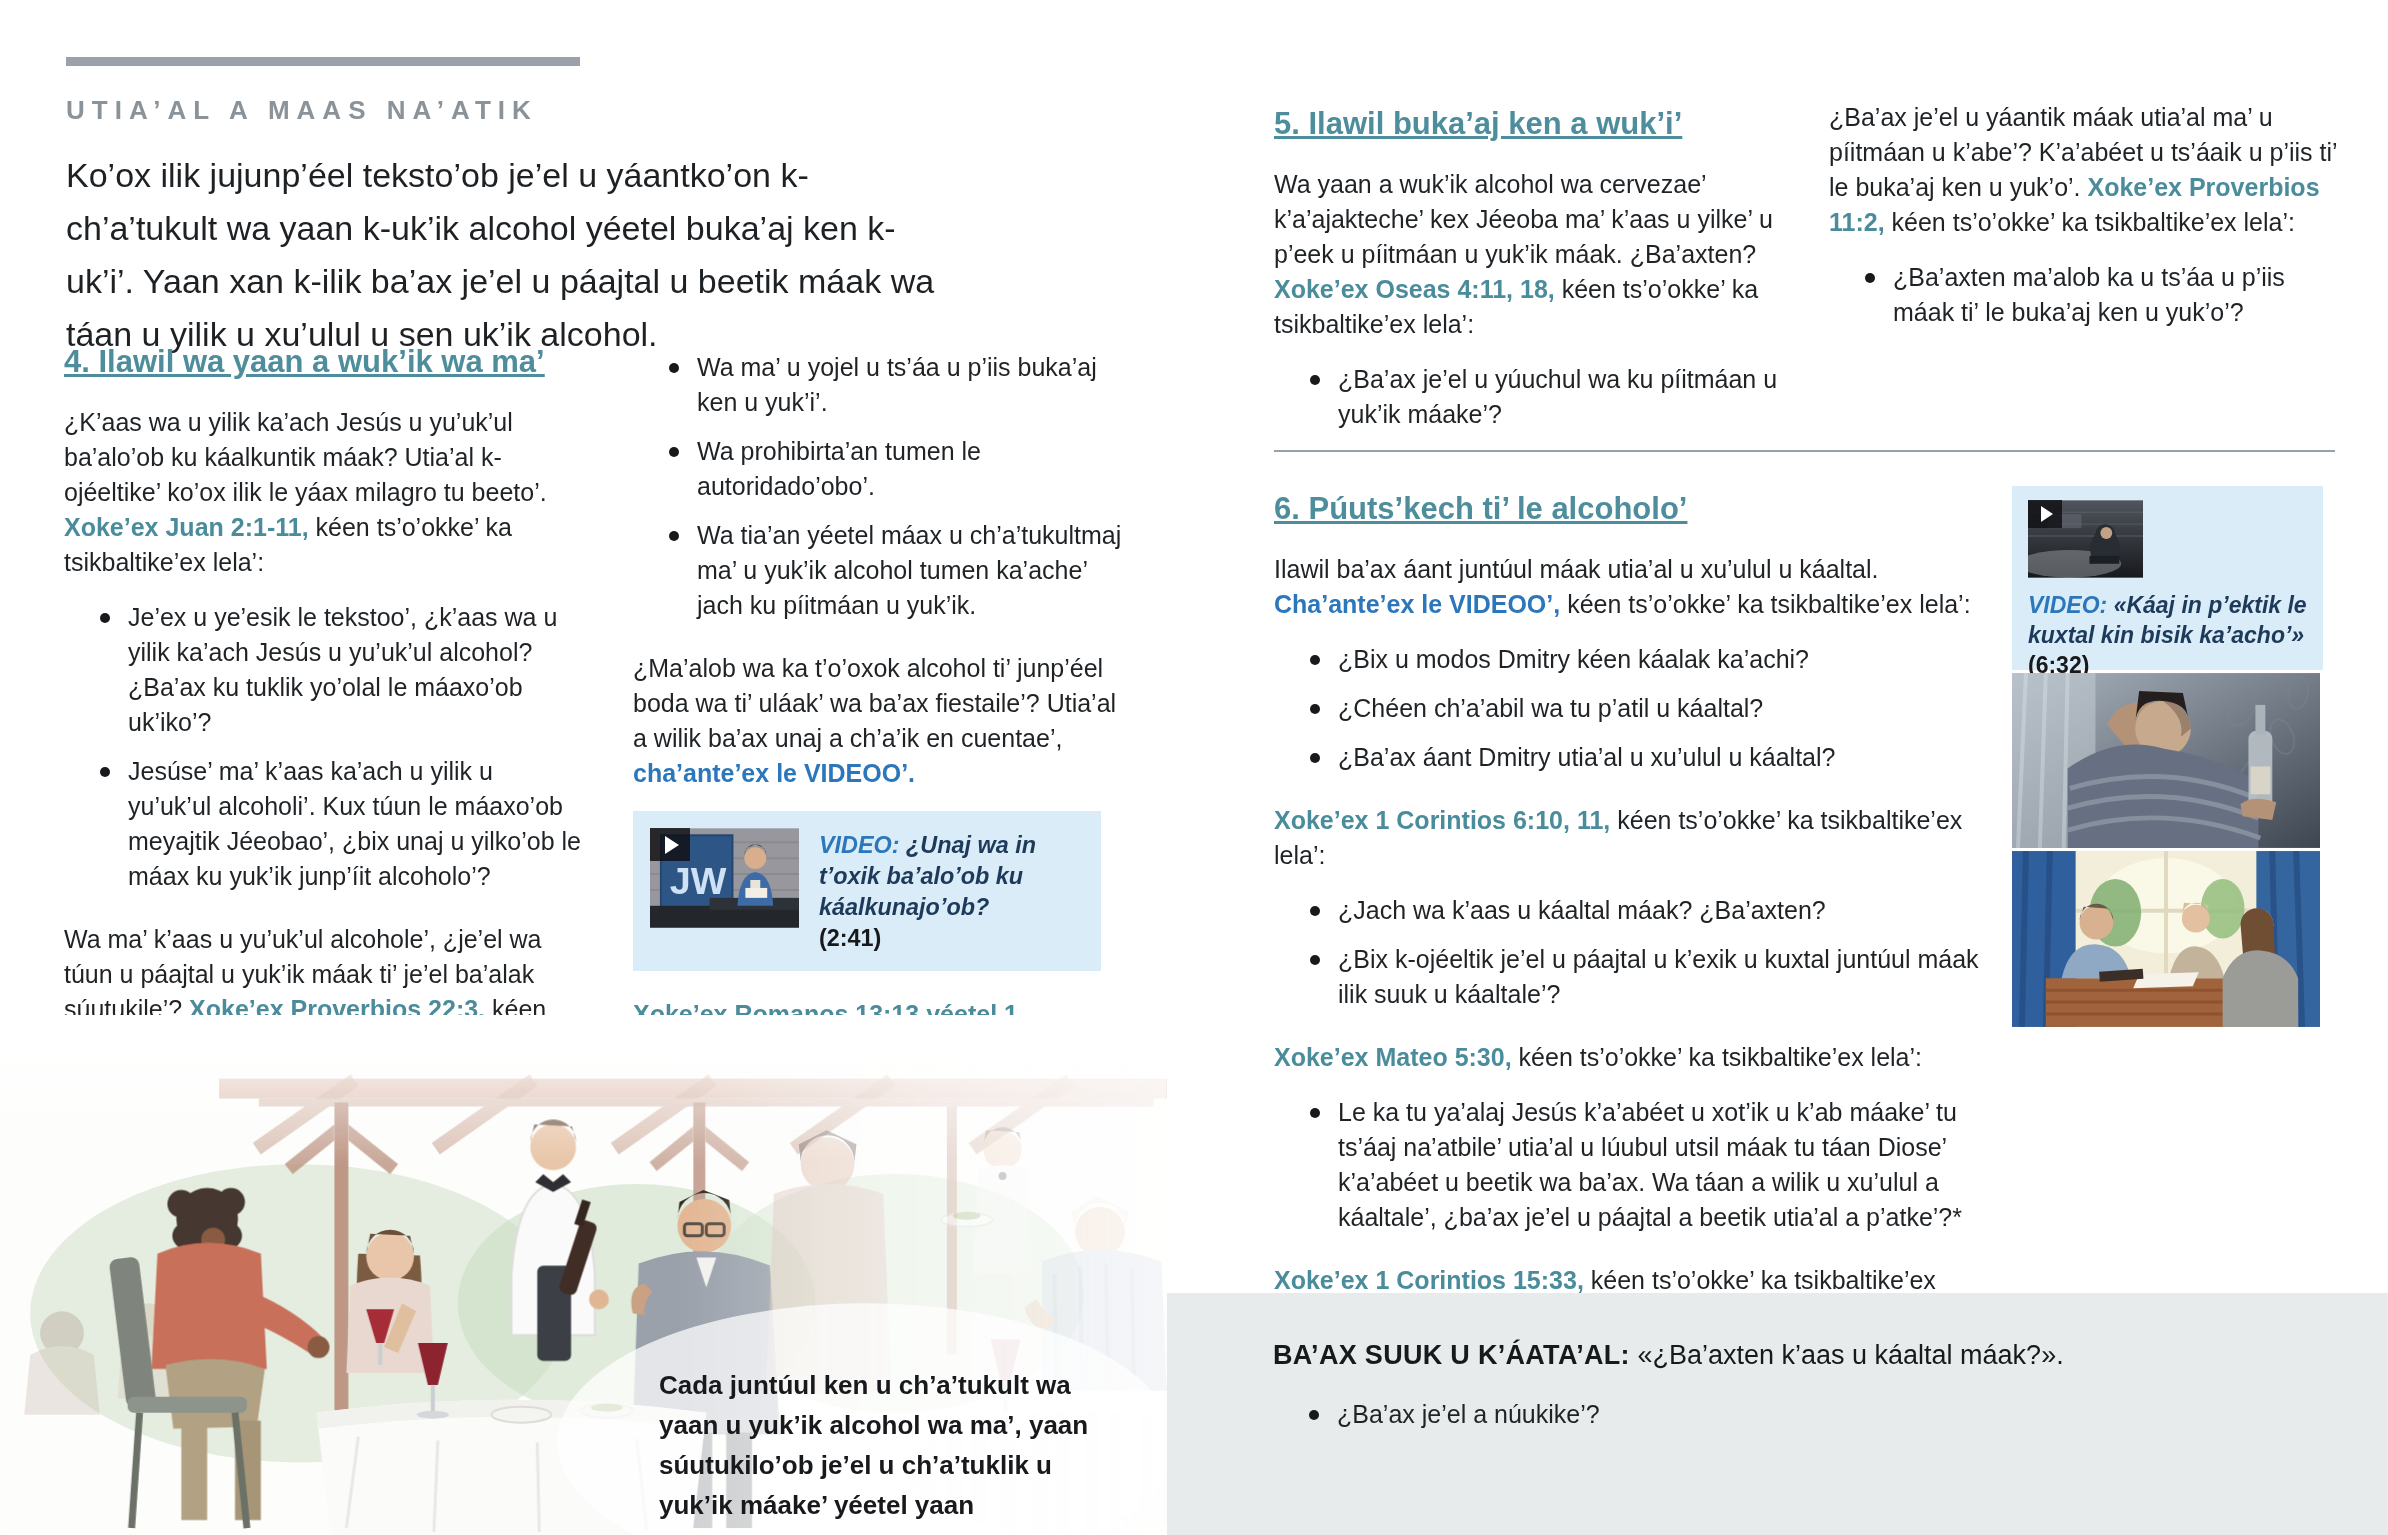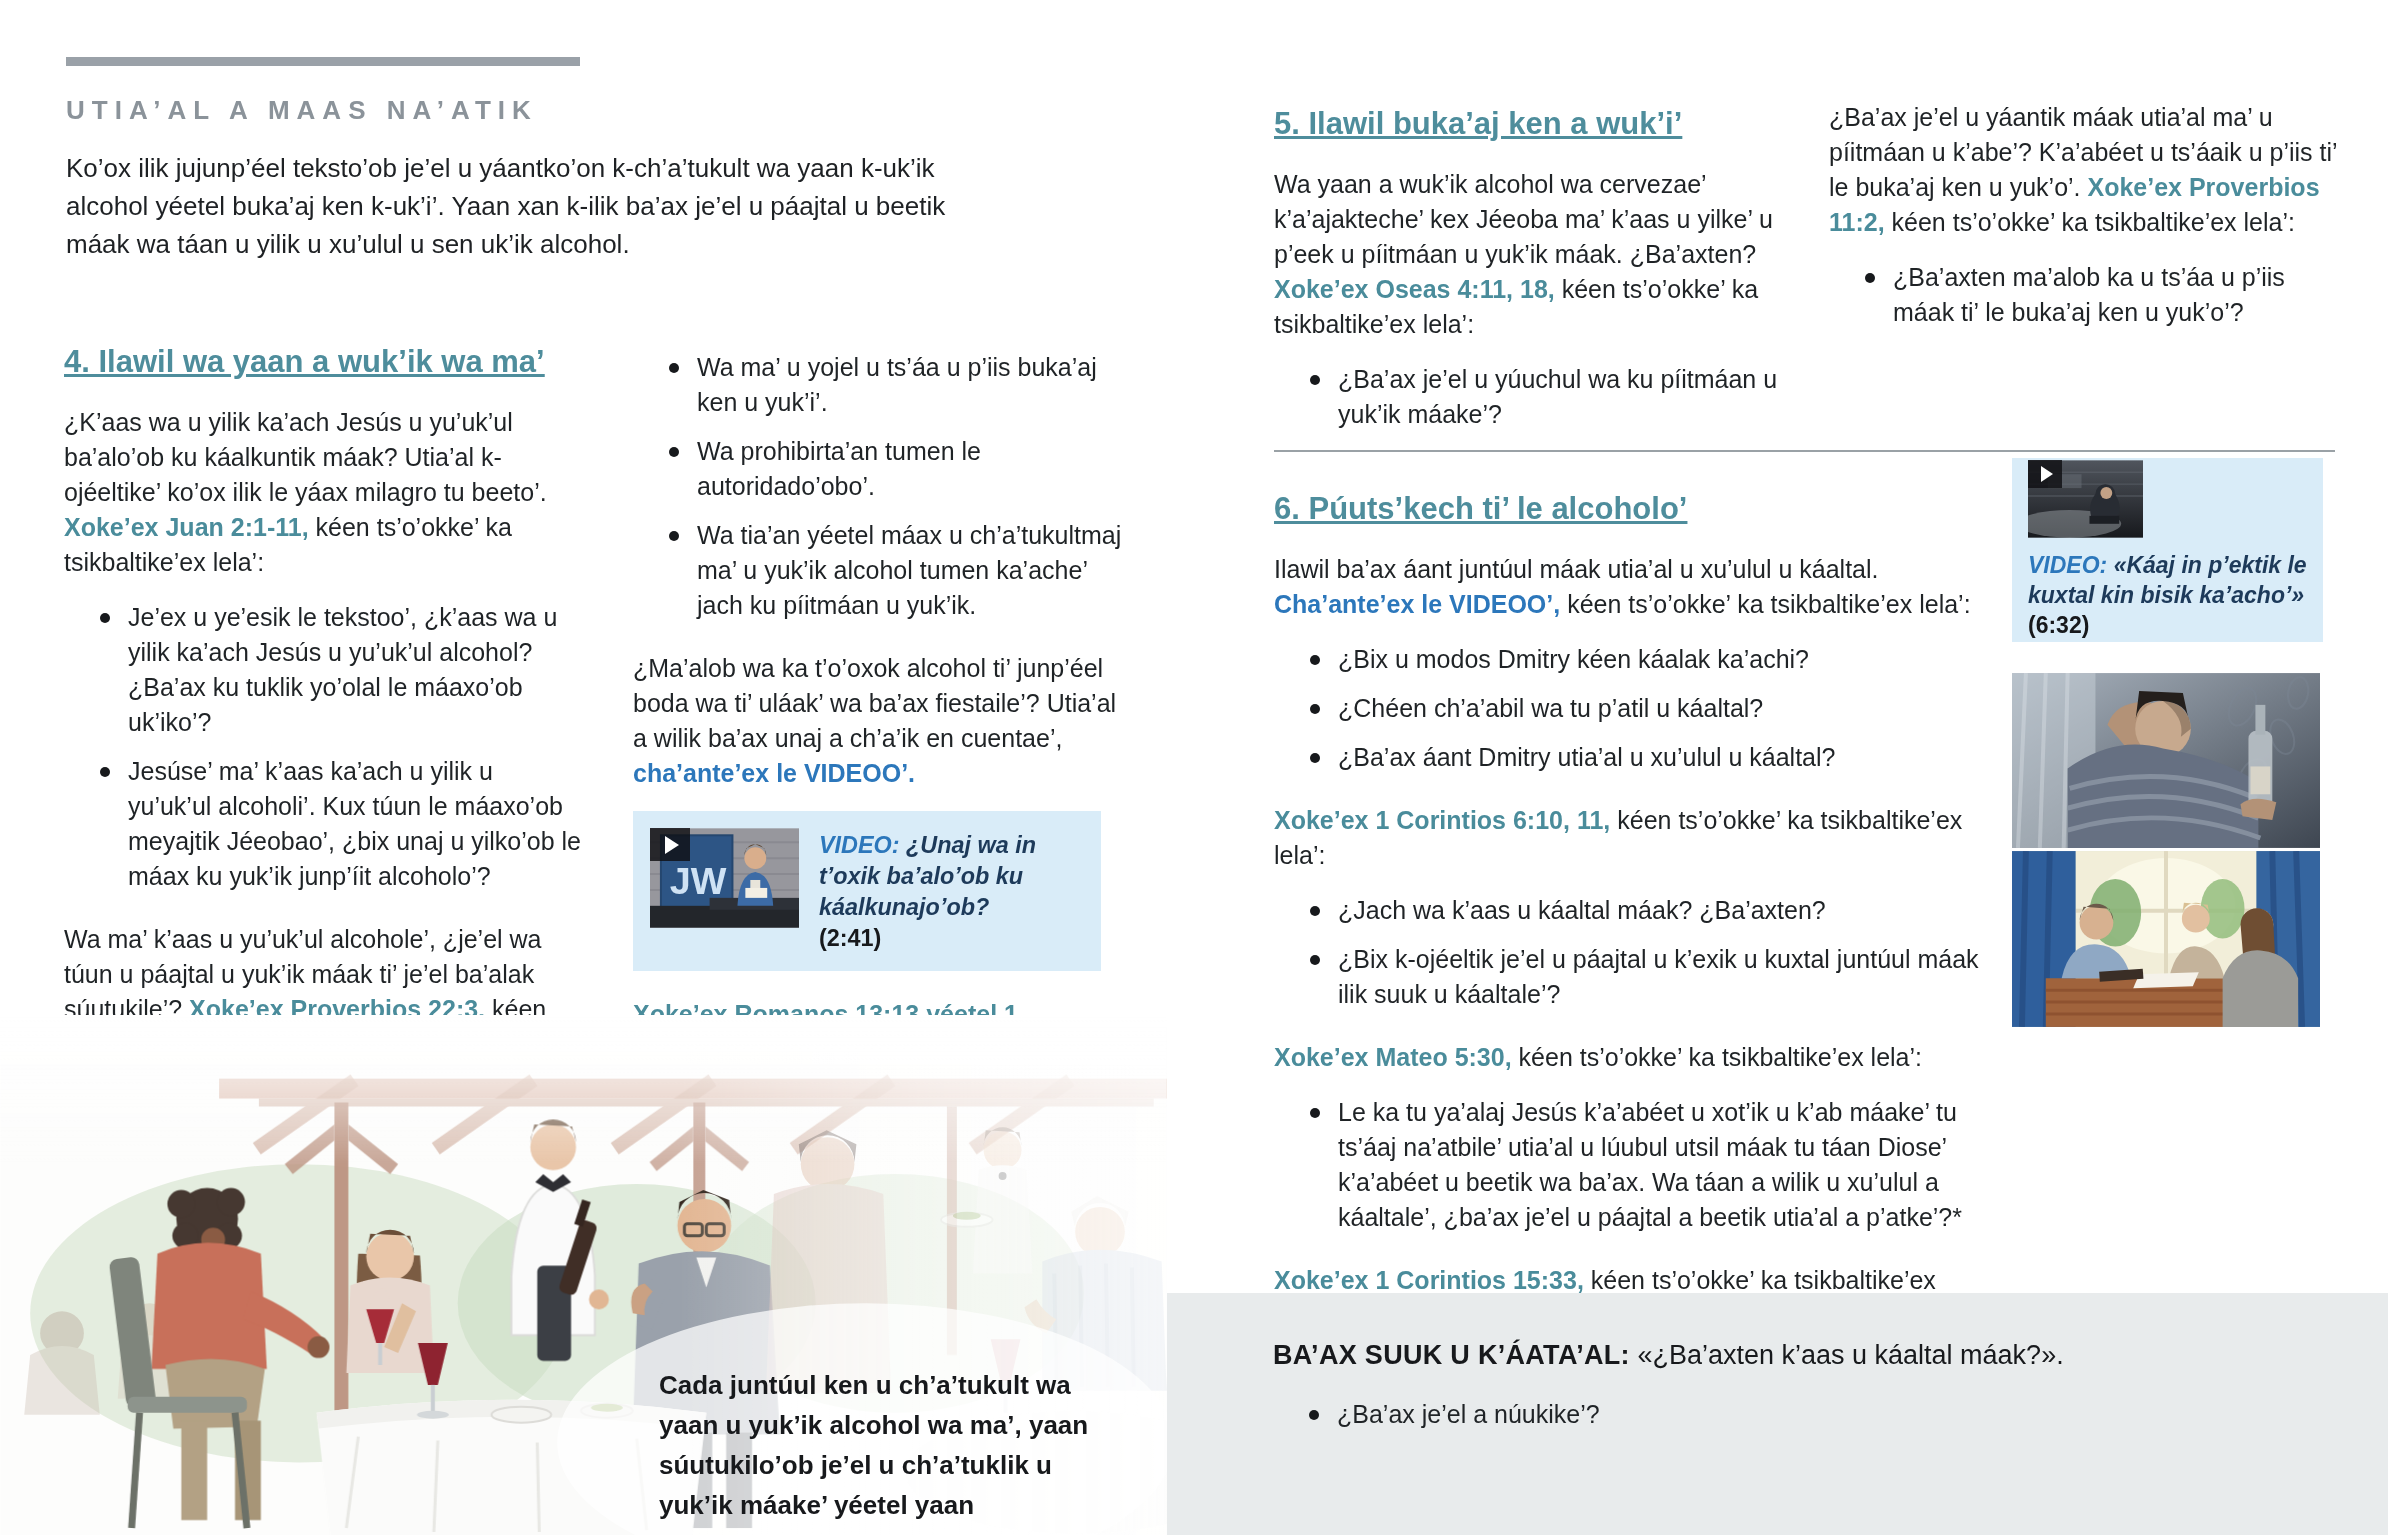--- a/index.html
+++ b/index.html
@@ -9,21 +9,21 @@
     font-family:"Liberation Sans","DejaVu Sans",sans-serif;
     color:#1f2326;
   }
   .abs{position:absolute;}
   
   .topbar{left:66px;top:57px;width:514px;height:9px;background:#9aa1a8;}
   .kicker{
     left:66px;top:95px;margin:0;
     font-size:26px;font-weight:bold;letter-spacing:7px;color:#8b939a;
   }
-  .intro{left:66px;top:149px;width:886px;margin:0;font-size:26px;line-height:38px;color:#1e2124;}
+  .intro{left:66px;top:149px;width:886px;margin:0;font-size:34px;line-height:53px;color:#1e2124;}
   
   .col{position:absolute;}
   h3.sechead{margin:0 0 24px 0;font-size:31px;line-height:38px;font-weight:bold;color:#4e8d9c;white-space:nowrap;text-decoration:underline;}
   p.body{margin:0 0 20px 0;font-size:25px;line-height:35px;}
   .ref{color:#4a8c9b;font-weight:bold;text-decoration:none;cursor:pointer;}
   .bluelink{color:#2c77bb;font-weight:bold;text-decoration:none;cursor:pointer;}
   ul.blts{list-style:none;margin:4px 0 28px 0;padding:0;}
   ul.blts li{position:relative;padding-left:64px;margin:0 0 14px 0;font-size:25px;line-height:35px;}
   ul.blts li::before{content:"";position:absolute;left:36px;top:13px;width:10px;height:10px;border-radius:50%;background:#17191c;}
   
@@ -31,21 +31,21 @@
   .vcard1{width:468px;padding:17px;display:flex;gap:20px;margin:6px 0 26px 0;}
   .thumb{position:relative;flex:0 0 auto;cursor:pointer;}
   .thumb svg{display:block;}
   .play{position:absolute;left:0;top:0;width:40px;height:33px;background:rgba(15,15,18,.82);display:flex;align-items:center;justify-content:center;}
   .play .tri{width:0;height:0;border-left:14px solid #fff;border-top:9px solid transparent;border-bottom:9px solid transparent;margin-left:3px;}
   .vtext{margin:2px 0 0 0;font-size:23.4px;line-height:31px;font-weight:bold;font-style:italic;color:#1d3a5a;}
   .vlabel{color:#2c77bb;cursor:pointer;}
   .vdur{display:block;color:#17191c;font-style:normal;}
   
   .rule{background:#9aa1a6;height:2px;}
-  .sidebar-card{left:2012px;top:458px;width:311px;height:184px;padding:2px 16px;}
+  .sidebar-card{left:2012px;top:486px;width:311px;height:184px;padding:14px 16px;}
   .sidebar-card .vtext{font-size:23px;line-height:30px;margin-top:12px;}
   .photoframe{overflow:hidden;}
   .photoframe svg{display:block;}
   .fnrule{width:242px;height:2px;background:#8f969b;margin:10px 0 16px 0;}
   .footnote{margin:0;font-size:20px;line-height:27px;color:#2b2e30;width:702px;}
   
   .graybox{left:1167px;top:1293px;width:1441px;height:243px;background:#e8ebec;box-sizing:border-box;padding:44px 60px 0 106px;z-index:3;}
   .graybox .head{margin:0;font-size:27px;line-height:36px;color:#17191c;}
   .graybox .head b{font-weight:bold;letter-spacing:0.3px;}
   .graybox ul.blts{margin-top:24px;}

